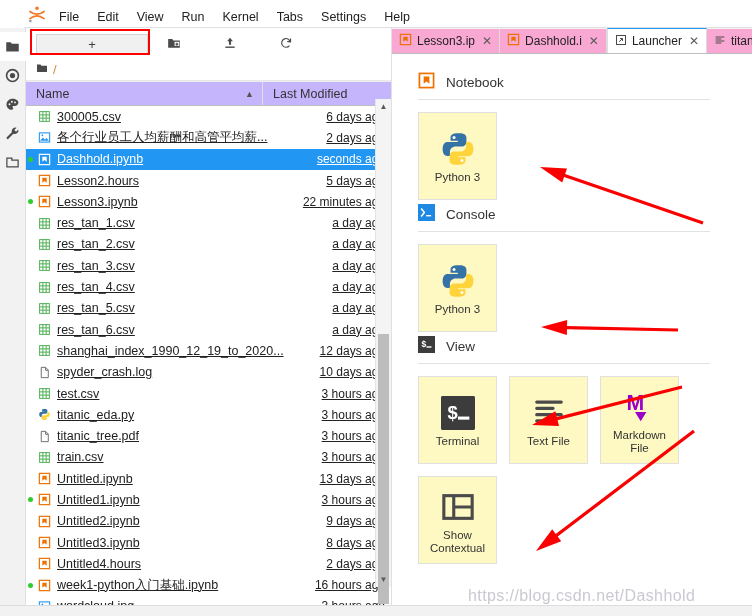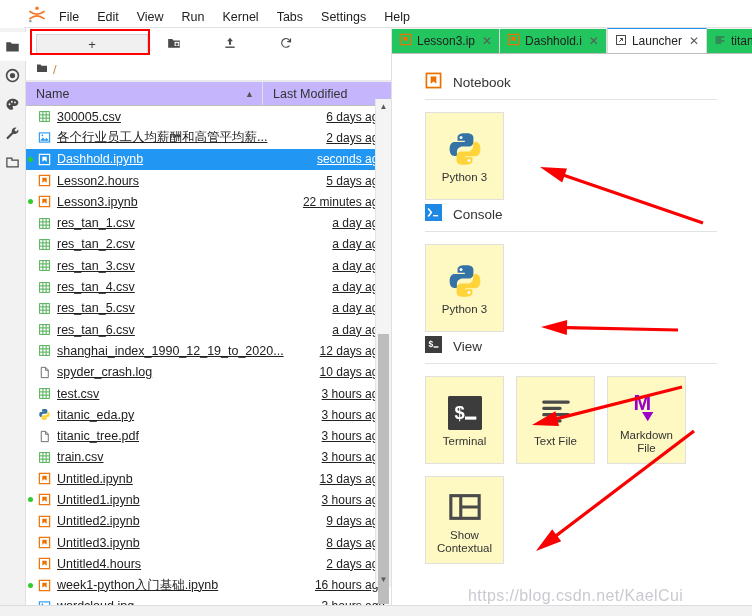--- a/index.html
+++ b/index.html
@@ -68,29 +68,29 @@
             font-size:8px;color:#5a5a5a;cursor:pointer;}
   .sb-arrow.top{position:absolute;top:0;left:0;right:0;}
   .sb-arrow.bot{position:absolute;bottom:0;left:0;right:0;}
   .sb-thumb{position:absolute;left:2px;right:2px;top:235px;height:270px;background:#bdbdbd;cursor:pointer;}
 
   
   .mainarea{flex:1;display:flex;flex-direction:column;min-width:0;background:#fff;}
   .tabbar{height:25px;min-height:25px;display:flex;align-items:flex-end;
           background:#f2f2f2;border-bottom:1px solid #bdbdbd;overflow:hidden;}
   .tab{height:24px;display:flex;align-items:center;padding:0 7px;gap:5px;
-       background:#22c55e;border-right:1px solid #dcdcdc;font-size:12px;
+       background:#f9a8d4;border-right:1px solid #dcdcdc;font-size:12px;
        white-space:nowrap;cursor:pointer;box-sizing:border-box;}
   .tab.active{background:#fff;border-top:1.5px solid #2196f3;height:25px;
               border-right:1px solid #dcdcdc;border-left:1px solid #dcdcdc;}
   .tab .tclose{color:#5a5a5a;font-size:12px;margin-left:2px;}
 
   
   .launcher{flex:1;overflow:hidden;padding:18px 0 0 26px;position:relative;background:#fff;}
-  .section{margin-bottom:4px;margin-left:7px;}
+  .section{margin-bottom:4px;}
   .sec-head{display:flex;align-items:center;gap:11px;padding-bottom:7px;}
   .sec-title{font-size:13.5px;color:#333;}
   .sec-rule{border-bottom:1px solid #e2e2e2;width:292px;margin-bottom:12px;}
   .cards{display:flex;gap:12px;flex-wrap:wrap;width:300px;}
   .card{width:79px;height:88px;border:1px solid #e0e0e0;background:#fef9c3;
         display:flex;flex-direction:column;align-items:center;justify-content:center;
         cursor:pointer;box-sizing:border-box;}
   .card-ic{height:44px;display:flex;align-items:center;justify-content:center;}
   .card-lb{font-size:11.5px;color:#333;text-align:center;line-height:1.15;padding:0 3px;}
 
@@ -638,14 +638,14 @@
         <polygon points="541.0,327.0 567.2,320.1 567.0,326.0 678.0,328.4 678.0,331.6 567.0,329.2 566.8,335.1" fill="#fa0000"></polygon>
       </g>
       <g>
         <polygon points="532.0,425.0 555.4,411.3 556.8,417.1 681.6,385.4 682.4,388.6 557.6,420.2 559.0,425.9" fill="#fa0000"></polygon>
       </g>
       <g>
         <polygon points="536.0,551.0 552.2,529.3 555.7,534.0 693.0,429.7 695.0,432.3 557.7,536.5 561.2,541.2" fill="#fa0000"></polygon>
       </g>
     </svg>
 
-  <div class="watermark">https://blog.csdn.net/KaelCui</div>
+  <div class="watermark">https://blog.csdn.net/Dashhold</div>
 </div>
 
 </body></html>

